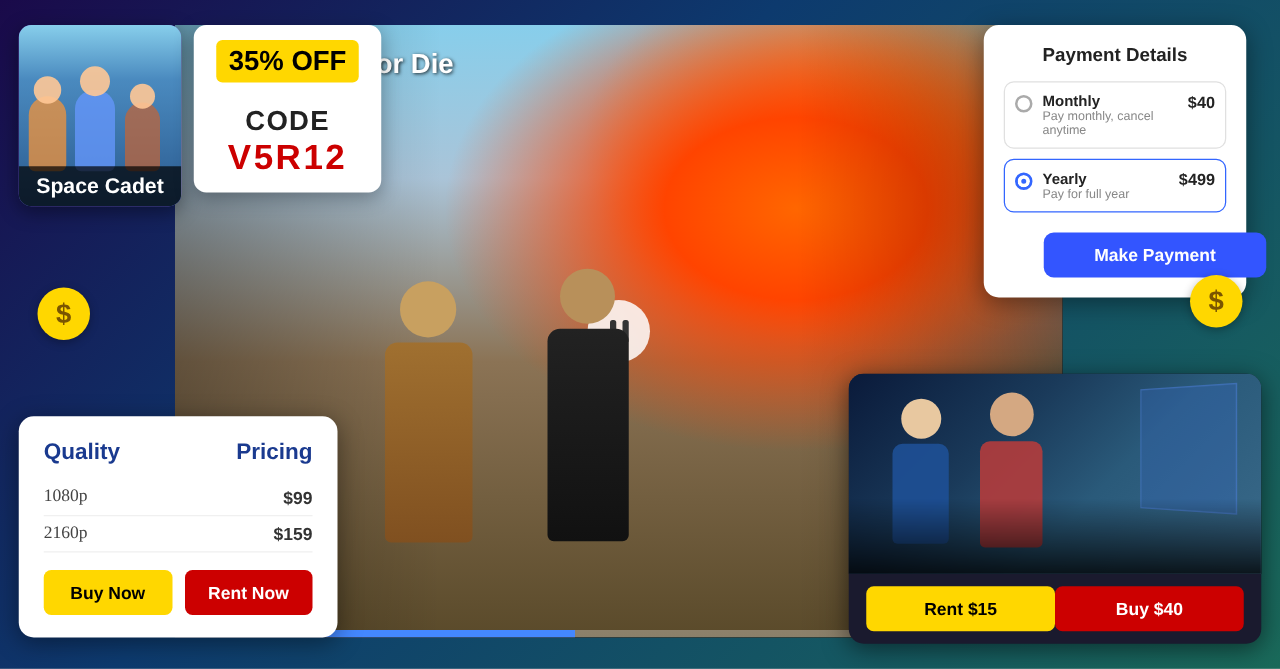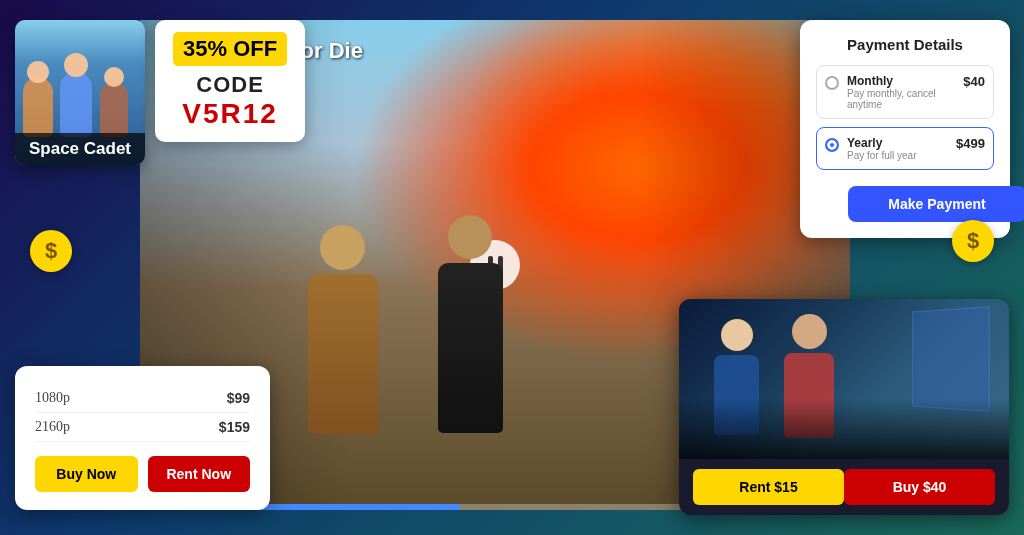--- a/index.html
+++ b/index.html
@@ -125,21 +125,21 @@
       z-index: 10;
       text-align: center;
     }
     .discount-percent {
       background: #FFD700;
       color: black;
       font-size: 22px;
       font-weight: 900;
       padding: 4px 10px;
       border-radius: 5px;
-      margin-bottom: 6px;
+      margin-bottom: 18px;
     }
     .discount-code-label {
       font-size: 22px;
       font-weight: bold;
       color: #222;
       letter-spacing: 1px;
     }
     .discount-code-value {
       font-size: 28px;
       font-weight: 900;
@@ -170,21 +170,21 @@
     }
     .dollar-right {
       top: 220px;
       right: 30px;
     }
 
     
     .payment-card {
       position: absolute;
       top: 20px;
-      right: 14px;
+      right: 27px;
       width: 210px;
       background: white;
       border-radius: 12px;
       padding: 16px;
       box-shadow: 0 4px 20px rgba(0,0,0,0.4);
       z-index: 10;
     }
     .payment-title {
       font-size: 15px;
       font-weight: bold;
@@ -451,20 +451,24 @@
       <div class="payment-option-name">Yearly</div>
       <div class="payment-option-desc">Pay for full year</div>
     </div>
     <div class="payment-option-price">$499</div>
   </div>
 
   <button class="make-payment-btn">Make Payment</button>
 </div>
 
 <div class="quality-card">
+  <div class="quality-header">
+    <div class="quality-col-header">Quality</div>
+    <div class="quality-col-header">Pricing</div>
+  </div>
   <div class="quality-row">
     <span class="quality-res">1080p</span>
     <span class="quality-price">$99</span>
   </div>
   <div class="quality-row">
     <span class="quality-res">2160p</span>
     <span class="quality-price">$159</span>
   </div>
   <div class="quality-buttons">
     <button class="buy-btn">Buy Now</button>

